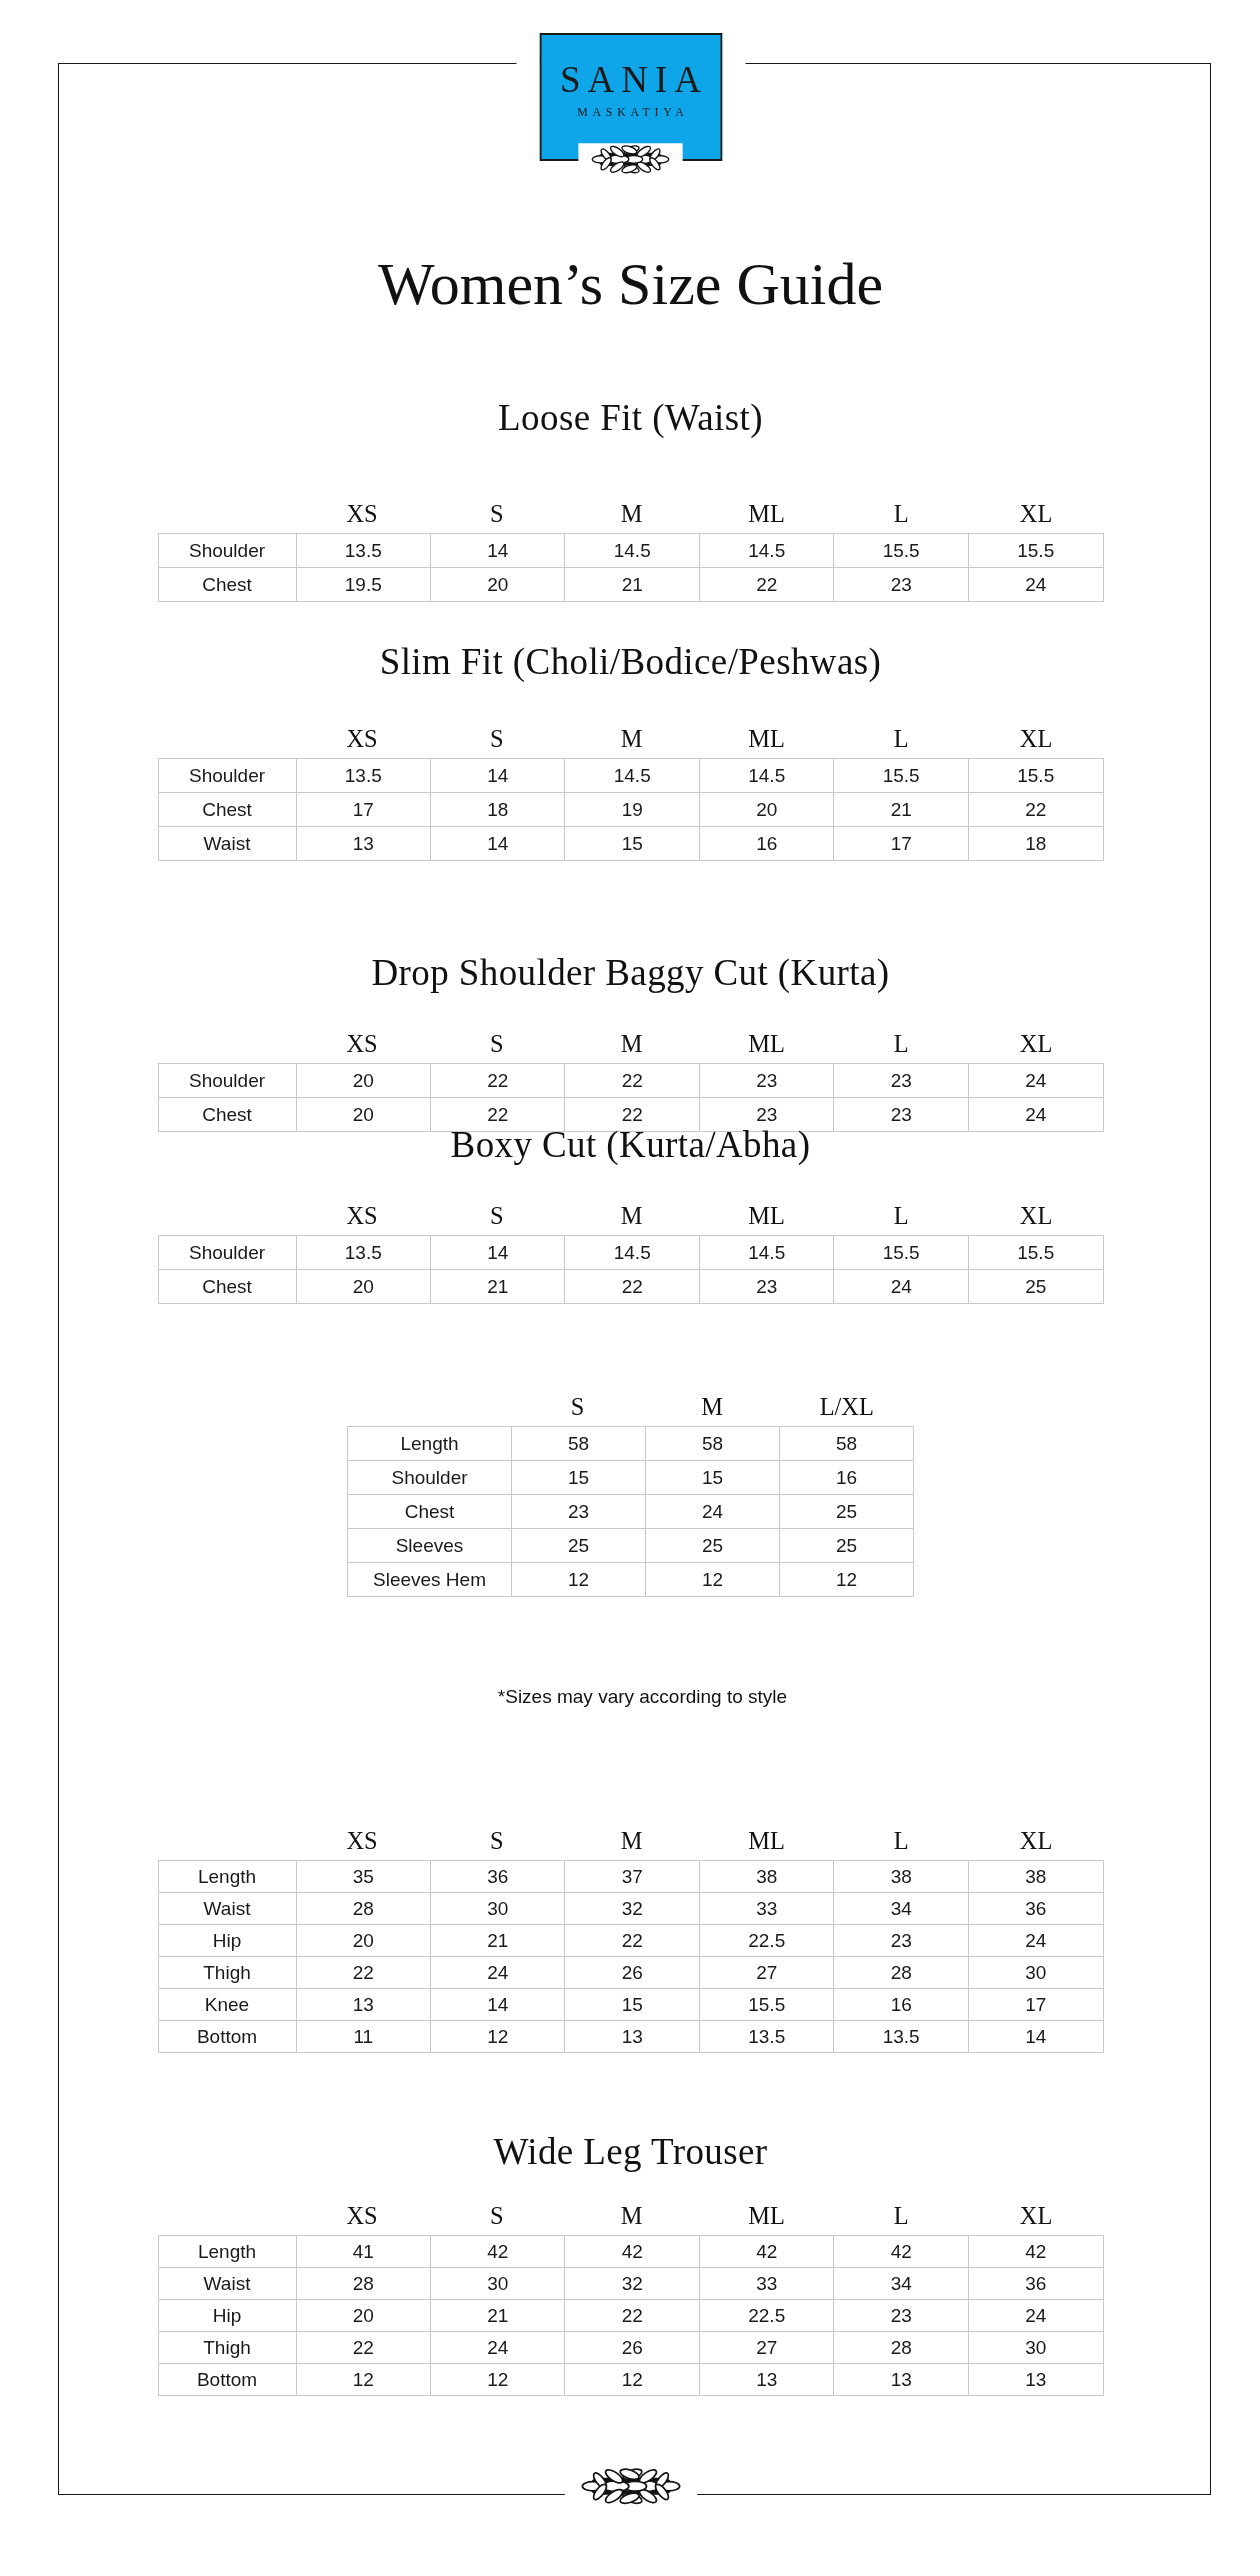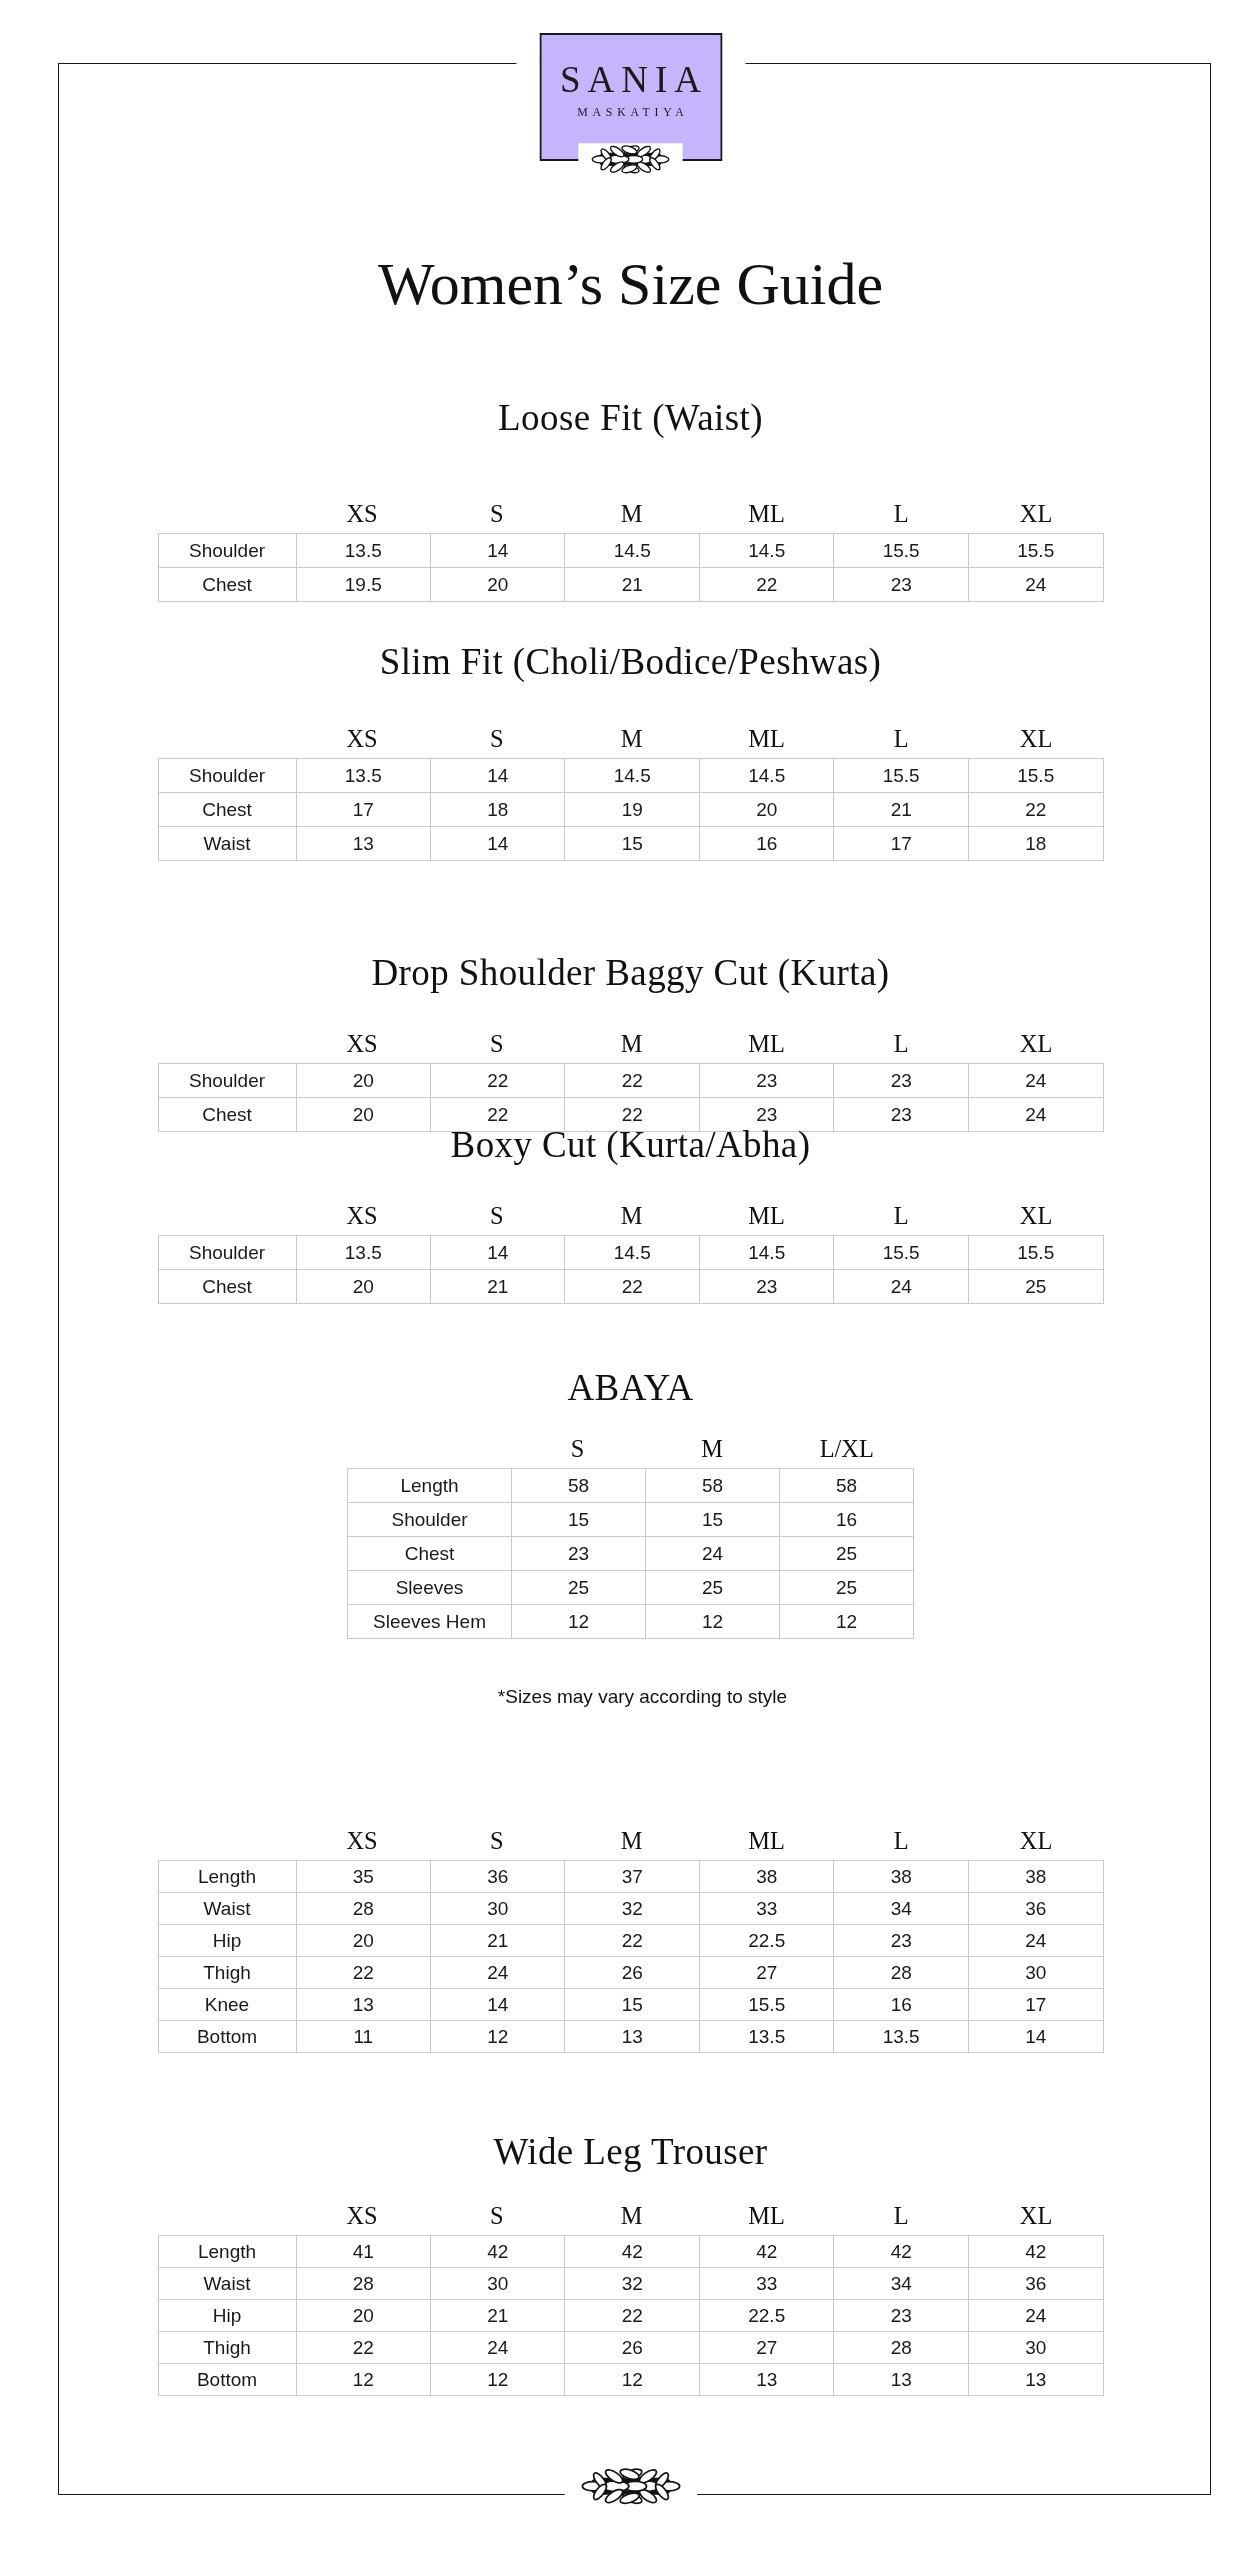--- a/index.html
+++ b/index.html
@@ -9,21 +9,21 @@
   }
   
   .frame{
     position:absolute;left:58px;top:63px;width:1153px;height:2432px;
     border:1.7px solid #1a1a1a;box-sizing:border-box;z-index:1;
   }
   
   .logo-box{
     position:absolute;top:33px;left:50%;transform:translateX(-50%);
     width:183px;height:128px;box-sizing:border-box;border:2.6px solid #1a1a1a;
-    background:#c4b5fd;outline:23px solid #fff;z-index:3;
+    background:#0ea5e9;outline:23px solid #fff;z-index:3;
     display:flex;flex-direction:column;align-items:center;padding-top:26px;
   }
   .logo-name{
     font-family:"Liberation Serif", serif;font-size:37px;line-height:1;
     letter-spacing:7px;text-indent:7px;color:#1a1a1a;
   }
   .logo-sub{
     font-family:"Liberation Serif", serif;font-size:11.8px;line-height:1;
     letter-spacing:4.8px;text-indent:4.8px;margin-top:8.7px;color:#1a1a1a;
   }
@@ -256,21 +256,20 @@
             <td>23</td>
             <td>24</td>
             <td>25</td>
           </tr>
         </tbody>
       </table>
   </div>
 </section>
 
 <section class="section" style="top:1367px">
-  <h2 class="sec-title">ABAYA</h2>
   <div class="tbl narrow">
     <div class="thead" style="margin-top:21px">
         <div class="hcell label-spacer"></div>
         <div class="hcell">S</div>
         <div class="hcell">M</div>
         <div class="hcell">L/XL</div>
       </div>
     <table>
         <tbody>
           <tr>

